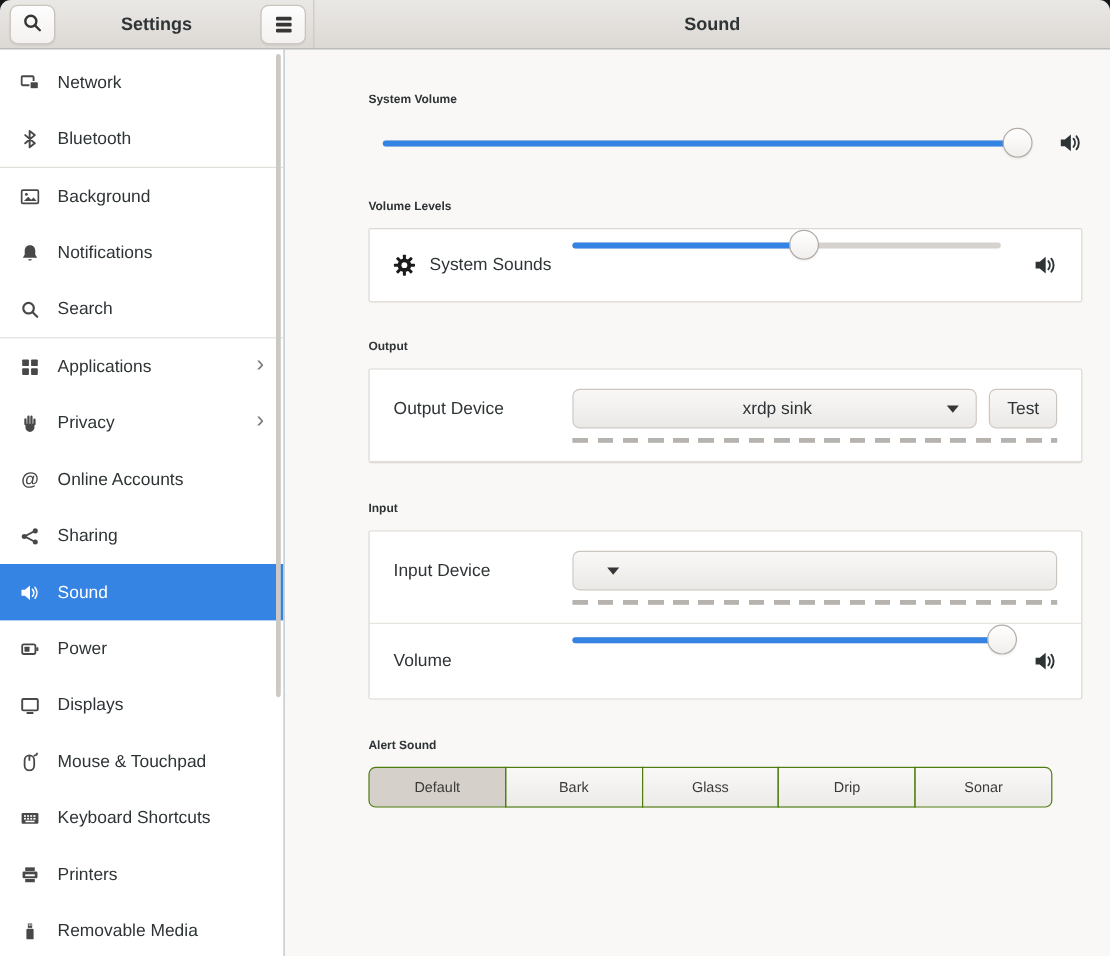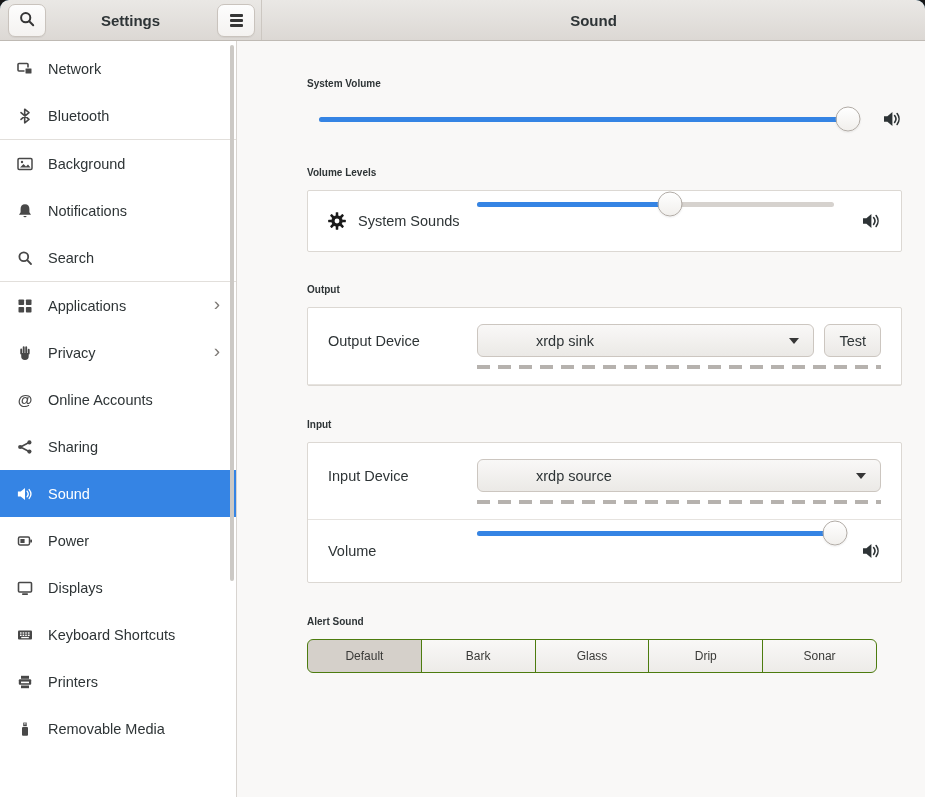--- a/index.html
+++ b/index.html
@@ -63,21 +63,21 @@
   .gear { width:18px; height:18px; color:#1a1a1a; flex:none; }
   .row-sounds .slider { margin-right:28px; }
 
   .row-device { padding-top:16px; padding-bottom:15px; align-items:flex-start; }
   .row-device .label-group { height:33px; }
   .ctl-col { flex:1; display:flex; flex-direction:column; }
   .ctl-line { display:flex; gap:10px; }
   .dropdown { flex:1; height:33px; border:1px solid #ccc6c0; border-radius:6px;
               background:linear-gradient(#f9f8f7,#ebe9e6); display:flex; align-items:center;
               padding:0 14px 0 28px; font-size:14.5px; color:#2e3436; cursor:pointer; }
-  .dropdown .dd-label { flex:1; text-align:left;margin-left:30px; }
+  .dropdown .dd-label { flex:1; text-align:center; }
   .dd-arrow { width:0; height:0; border-left:5px solid transparent; border-right:5px solid transparent; border-top:6px solid #363636; }
   .btn { height:33px; padding:0 14px; border:1px solid #ccc6c0; border-radius:6px;
          background:linear-gradient(#f9f8f7,#ebe9e6); font-size:14.5px; color:#2e3436; cursor:pointer; }
   .meter { height:4px; margin-top:8px;
            background:repeating-linear-gradient(90deg,#b6b2ae 0 13px,transparent 13px 21px); }
 
   .row-balance { padding-top:17px; padding-bottom:10px; align-items:flex-start; }
   .row-balance .label-group { height:30px; }
   .balance-box { flex:1; margin-right:8px; position:relative; height:46px; }
   .balance-box .track { position:absolute; left:0; right:0; top:11px; height:5px; background:#d6d2ce; border-radius:3px; }
@@ -235,20 +235,30 @@
           <span class="side-label">Power</span>
         </div>
         <div class="side-item">
           <span class="side-icon">
             <svg width="16" height="16" viewBox="0 0 16 16">
               <rect x="1.5" y="2.5" width="13" height="9.5" rx="1" fill="none" stroke="currentColor" stroke-width="1.6"></rect>
               <rect x="5" y="13.3" width="6" height="1.7" rx="0.8" fill="currentColor"></rect>
             </svg>
           </span>
           <span class="side-label">Displays</span>
+        </div>
+        <div class="side-item">
+          <span class="side-icon">
+            <svg width="16" height="16" viewBox="0 0 16 16">
+              <rect x="3.5" y="2.5" width="8" height="12.5" rx="4" fill="none" stroke="currentColor" stroke-width="1.5"></rect>
+              <line x1="7.5" y1="2.5" x2="7.5" y2="7" stroke="currentColor" stroke-width="1.5"></line>
+              <path d="M11.5 2.8 c1.6-.4 2.6-1 2.4-2.3" stroke="currentColor" stroke-width="1.3" fill="none" stroke-linecap="round"></path>
+            </svg>
+          </span>
+          <span class="side-label">Mouse &amp; Touchpad</span>
         </div>
         <div class="side-item">
           <span class="side-icon">
             <svg width="16" height="16" viewBox="0 0 16 16">
               <rect x="1" y="3.5" width="14" height="9" rx="1" fill="currentColor"></rect>
               <g fill="#ffffff">
                 <rect x="3" y="5.3" width="1.6" height="1.4"></rect>
                 <rect x="5.6" y="5.3" width="1.6" height="1.4"></rect>
                 <rect x="8.2" y="5.3" width="1.6" height="1.4"></rect>
                 <rect x="10.8" y="5.3" width="1.8" height="1.4"></rect>
@@ -364,21 +374,20 @@
 
       <h2 class="section h-input">Input</h2>
       <div class="card">
         <div class="row row-device">
           <div class="label-group">
               <span>Input Device</span>
             </div>
           <div class="ctl-col">
             <div class="ctl-line">
               <button class="dropdown">
-                <span class="dd-label">xrdp source</span>
                 <span class="dd-arrow"></span>
               </button>
             </div>
             <div class="meter"></div>
           </div>
         </div>
         <div class="hsep"></div>
         <div class="row row-involume">
           <div class="label-group">
               <span>Volume</span>

